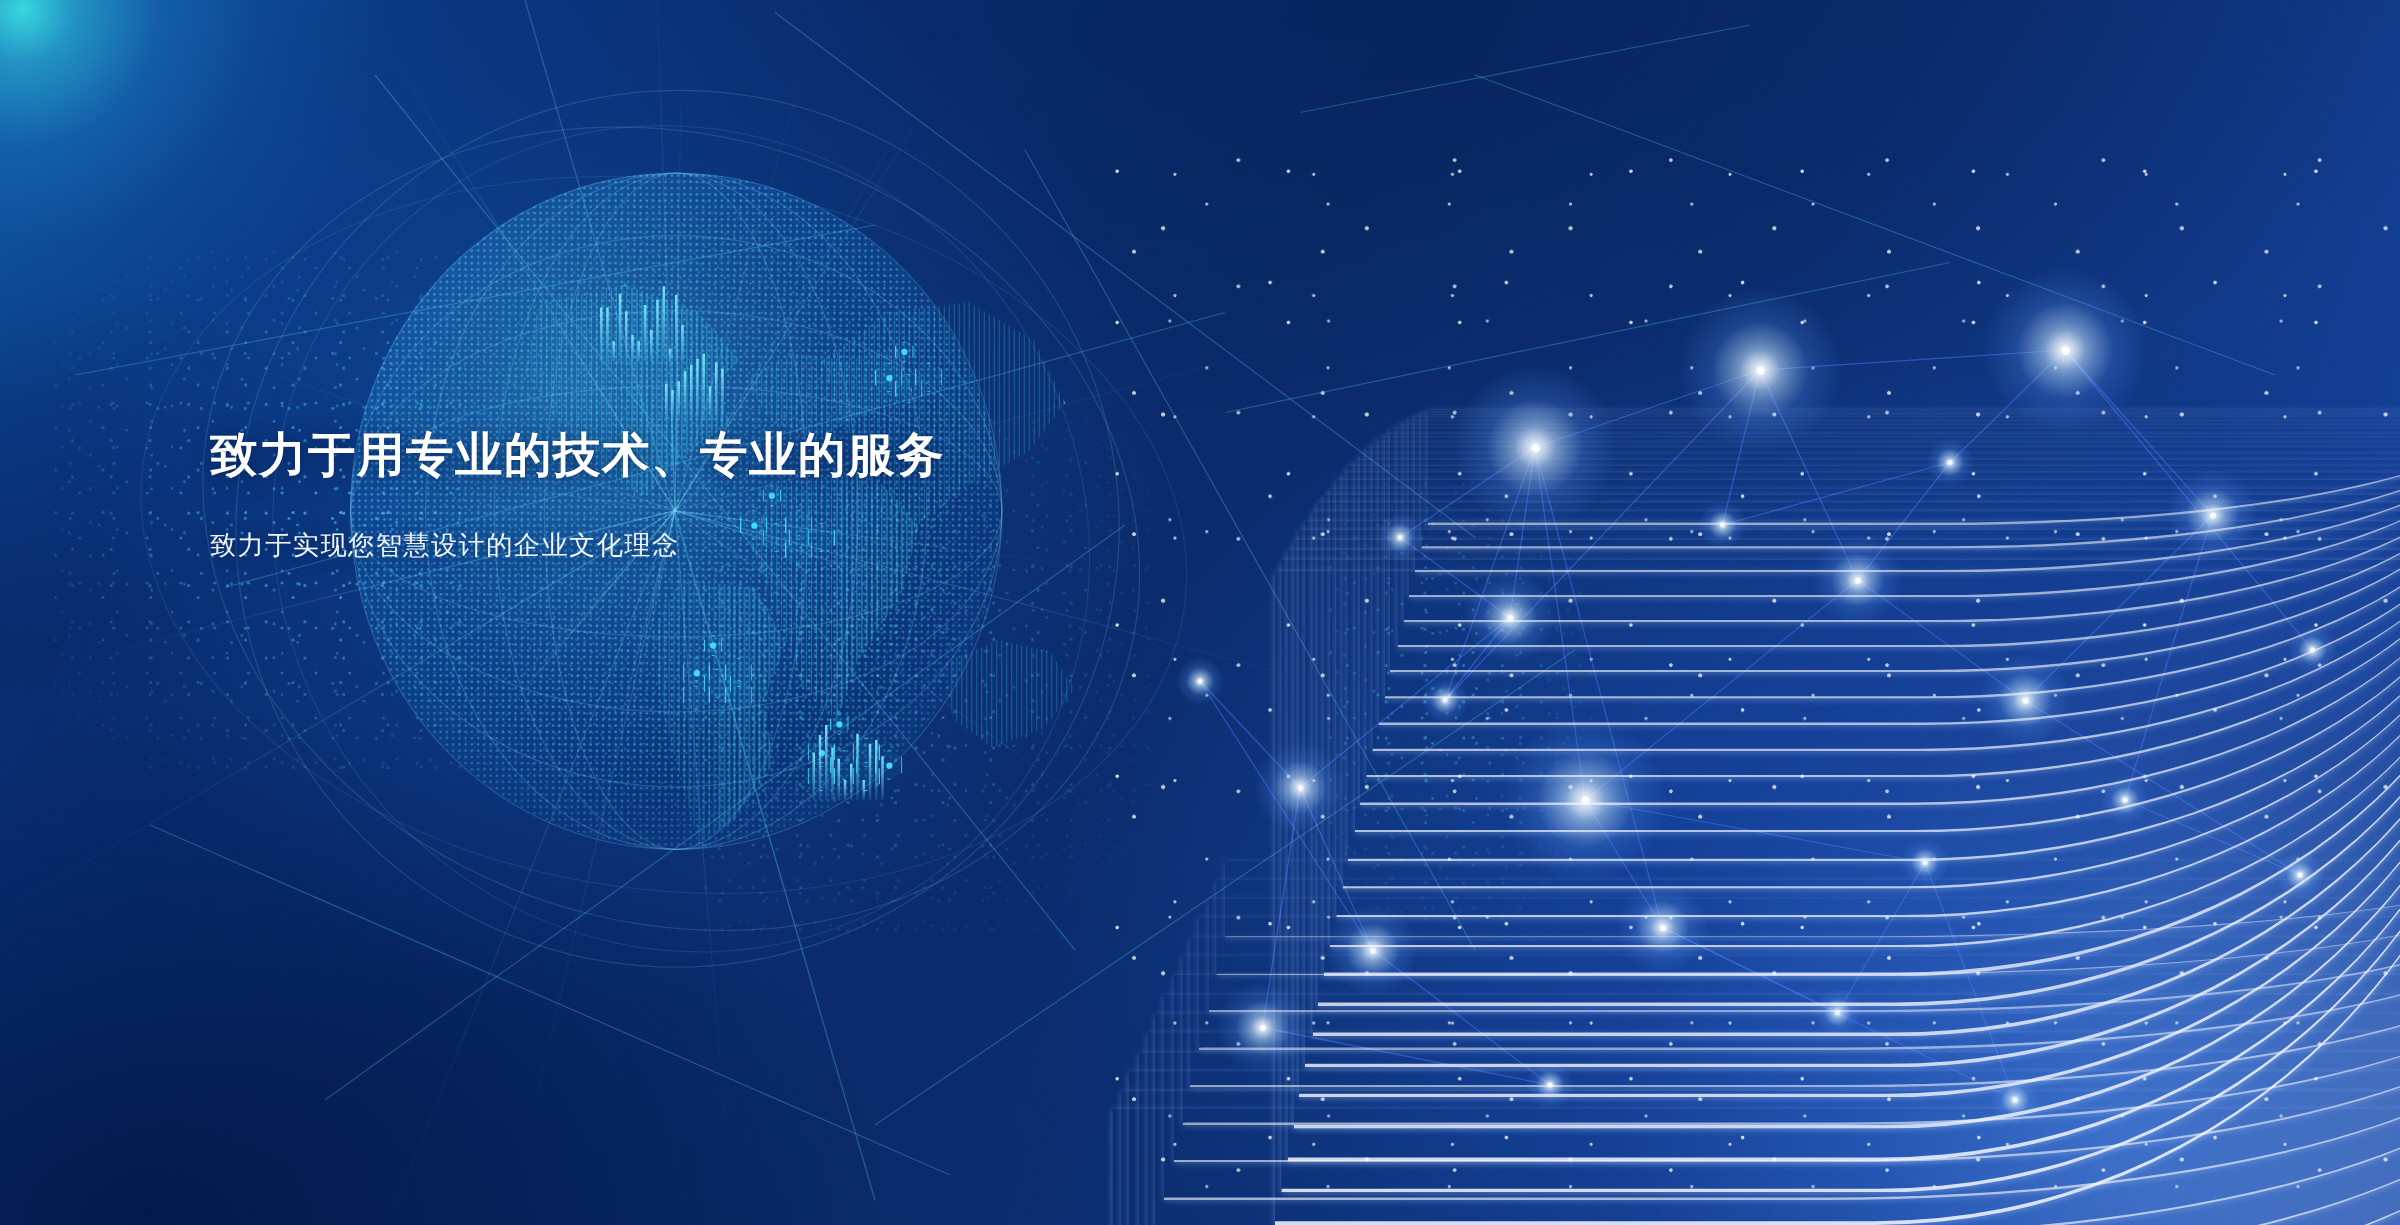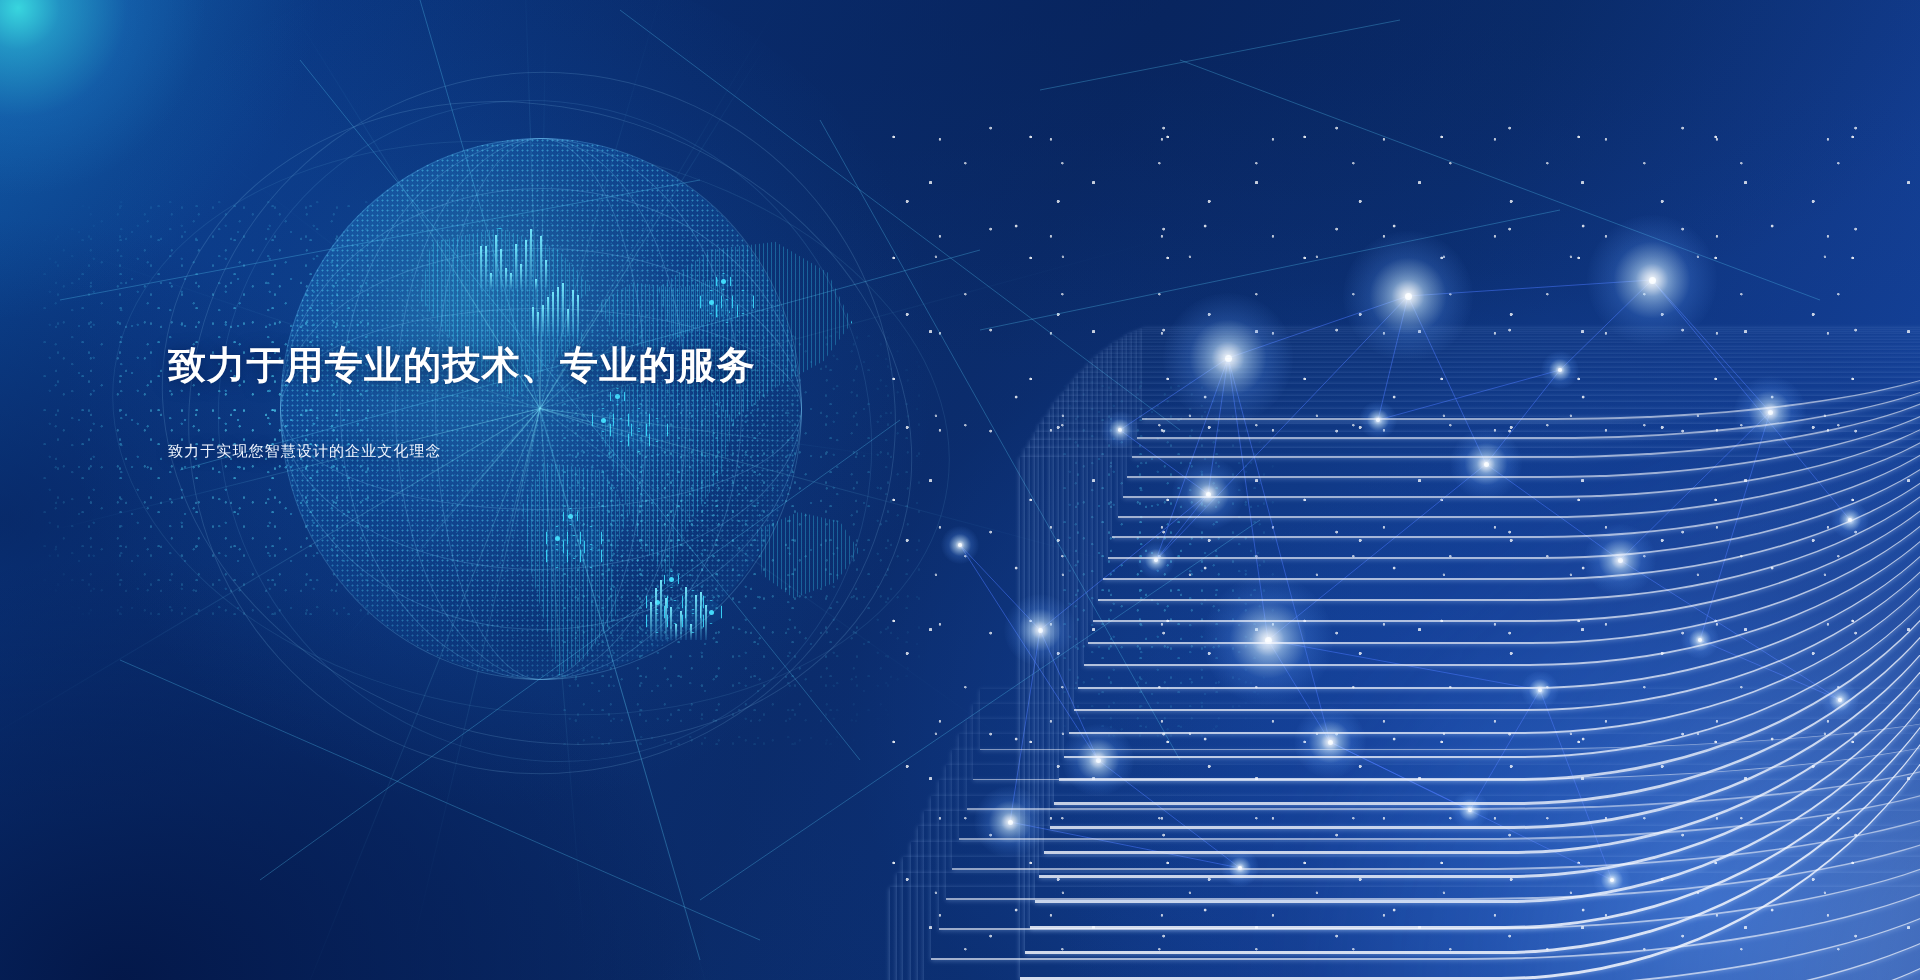--- a/index.html
+++ b/index.html
@@ -212,23 +212,23 @@
     color:#ffffff;
     font-size:38px;
     font-weight:700;
     line-height:58px;
     letter-spacing:1.2px;
     text-shadow:0 2px 16px rgba(6,30,80,.75), 0 0 2px rgba(10,40,100,.55);
     margin:0;
   }
   #headline span{display:block;}
   #subhead{
-    margin:48px 0 0 0;
+    margin:28px 0 0 0;
     color:#f2f6ff;
-    font-size:15px;
+    font-size:21px;
     font-weight:400;
     letter-spacing:1.1px;
     text-shadow:0 2px 12px rgba(6,30,80,.7);
   }
 </style>
 </head>
 <body>
 
 <div id="stage">
 

